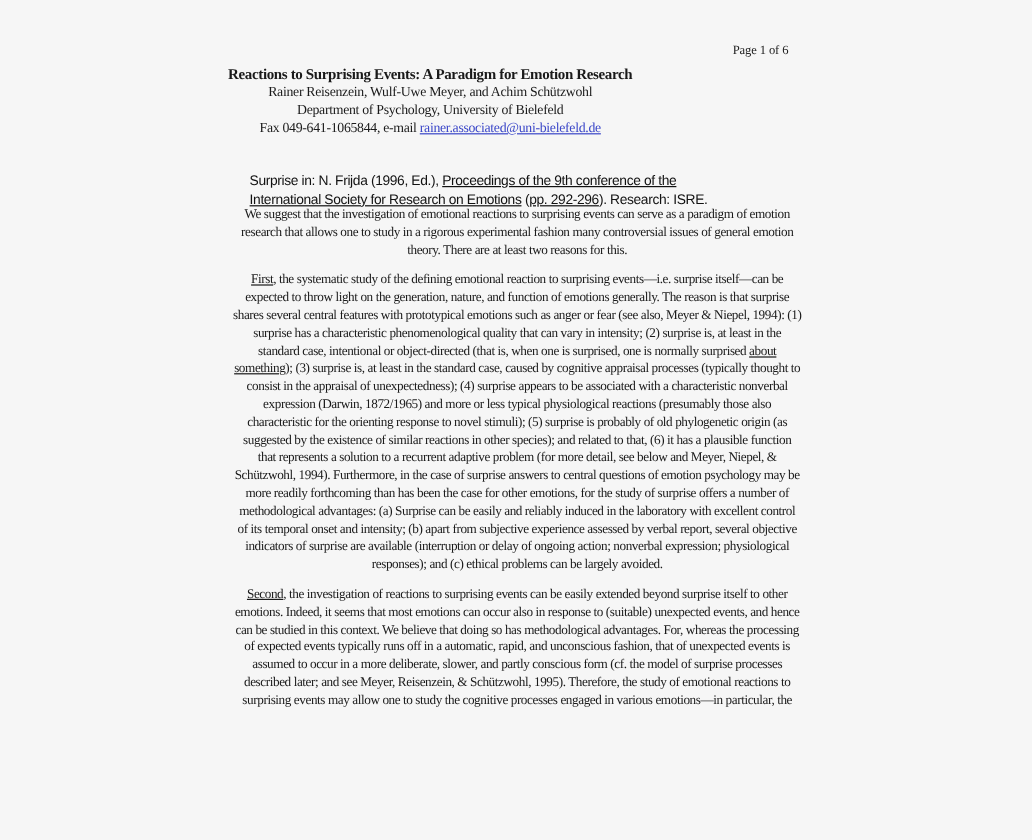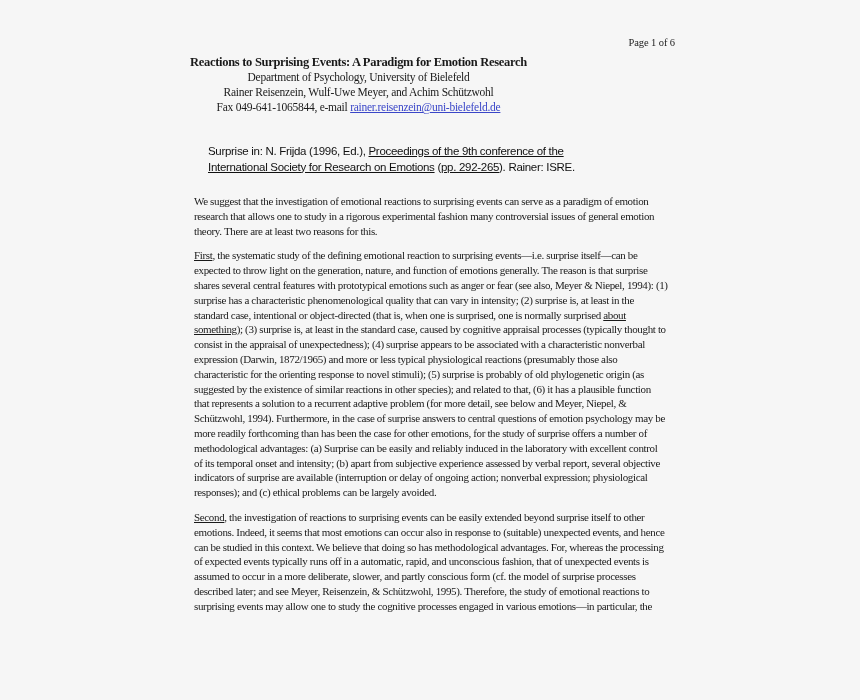--- a/index.html
+++ b/index.html
@@ -12,21 +12,21 @@
     width: 860px;
     height: 700px;
     background: #f6f6f6;
     color: #1a1a1a;
     font-family: "Liberation Serif", serif;
     overflow: hidden;
   }
   .page-num {
     position: absolute;
     top: 37px;
-    right: 185px;
+    right: 203px;
     font-size: 10.5px;
     letter-spacing: -0.1px;
     color: #222;
   }
   .header-block {
     position: absolute;
     top: 55px;
     left: 0;
     width: 717px;
     text-align: center;
@@ -56,48 +56,48 @@
     font-size: 11.5px;
     letter-spacing: -0.3px;
     line-height: 15.5px;
     color: #111;
   }
   .u {
     text-decoration: underline;
   }
   .body-text {
     position: absolute;
-    top: 194px;
+    top: 172px;
     left: 194px;
     width: 474px;
     font-size: 11px;
     letter-spacing: -0.35px;
     line-height: 14.8px;
     color: #1a1a1a;
-    text-align: left;
+    text-align: center;
   }
   .body-text p {
     margin: 0 0 10px 0;
   }
 </style>
 </head>
 <body>
 
 <div class="page">
 
   <div class="page-num">Page 1 of 6</div>
 
   <div class="header-block">
     <div class="paper-title">Reactions to Surprising Events: A Paradigm for Emotion Research</div>
+    <div class="hline">Rainer Reisenzein, Wulf-Uwe Meyer, and Achim Schützwohl</div>
     <div class="hline">Department of Psychology, University of Bielefeld</div>
-    <div class="hline">Rainer Reisenzein, Wulf-Uwe Meyer, and Achim Schützwohl</div>
-    <div class="hline"><span>Fax 049-641-1065844, e-mail </span><a class="email">rainer.reisenzein@uni-bielefeld.de</a></div>
+    <div class="hline"><span>Fax 049-641-1065844, e-mail </span><a class="email">rainer.associated@uni-bielefeld.de</a></div>
   </div>
 
-  <div class="citation"><span>Surprise in: N. Frijda (1996, Ed.), </span><span class="u">Proceedings of the 9th conference of the International Society for Research on Emotions</span><span> (</span><span class="u">pp. 292-265</span><span>). Rainer: ISRE.</span></div>
+  <div class="citation"><span>Surprise in: N. Frijda (1996, Ed.), </span><span class="u">Proceedings of the 9th conference of the International Society for Research on Emotions</span><span> (</span><span class="u">pp. 292-296</span><span>). Research: ISRE.</span></div>
 
   <div class="body-text">
 
     <p>We suggest that the investigation of emotional reactions to surprising events can serve as a paradigm of emotion research that allows one to study in a rigorous experimental fashion many controversial issues of general emotion theory. There are at least two reasons for this.</p>
 
     <p><span class="u">First</span><span>, the systematic study of the defining emotional reaction to surprising events—i.e. surprise itself—can be expected to throw light on the generation, nature, and function of emotions generally. The reason is that surprise shares several central features with prototypical emotions such as anger or fear (see also, Meyer &amp; Niepel, 1994): (1) surprise has a characteristic phenomenological quality that can vary in intensity; (2) surprise is, at least in the standard case, intentional or object-directed (that is, when one is surprised, one is normally surprised </span><span class="u">about</span><span> </span><span class="u">something</span><span>); (3) surprise is, at least in the standard case, caused by cognitive appraisal processes (typically thought to consist in the appraisal of unexpectedness); (4) surprise appears to be associated with a characteristic nonverbal expression (Darwin, 1872/1965) and more or less typical physiological reactions (presumably those also characteristic for the orienting response to novel stimuli); (5) surprise is probably of old phylogenetic origin (as suggested by the existence of similar reactions in other species); and related to that, (6) it has a plausible function that represents a solution to a recurrent adaptive problem (for more detail, see below and Meyer, Niepel, &amp; Schützwohl, 1994). Furthermore, in the case of surprise answers to central questions of emotion psychology may be more readily forthcoming than has been the case for other emotions, for the study of surprise offers a number of methodological advantages: (a) Surprise can be easily and reliably induced in the laboratory with excellent control of its temporal onset and intensity; (b) apart from subjective experience assessed by verbal report, several objective indicators of surprise are available (interruption or delay of ongoing action; nonverbal expression; physiological responses); and (c) ethical problems can be largely avoided.</span></p>
 
     <p><span class="u">Second</span><span>, the investigation of reactions to surprising events can be easily extended beyond surprise itself to other emotions. Indeed, it seems that most emotions can occur also in response to (suitable) unexpected events, and hence can be studied in this context. We believe that doing so has methodological advantages. For, whereas the processing of expected events typically runs off in a automatic, rapid, and unconscious fashion, that of unexpected events is assumed to occur in a more deliberate, slower, and partly conscious form (cf. the model of surprise processes described later; and see Meyer, Reisenzein, &amp; Schützwohl, 1995). Therefore, the study of emotional reactions to surprising events may allow one to study the cognitive processes engaged in various emotions—in particular, the</span></p>
 
   </div>

